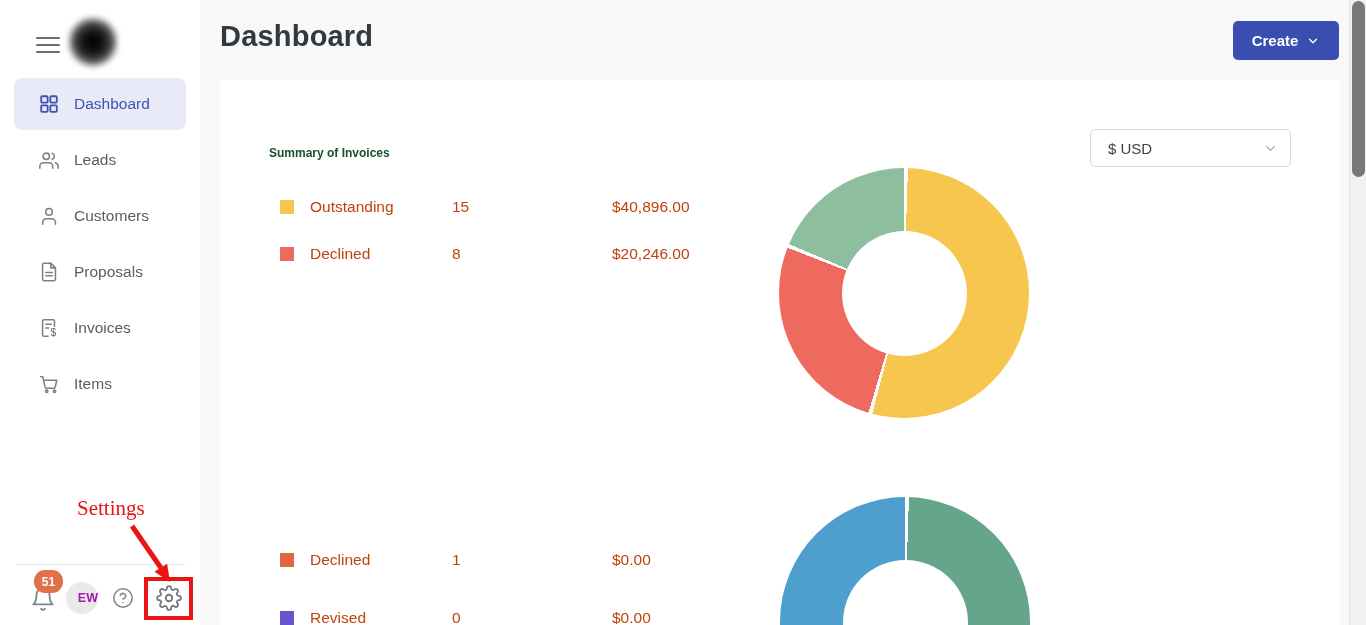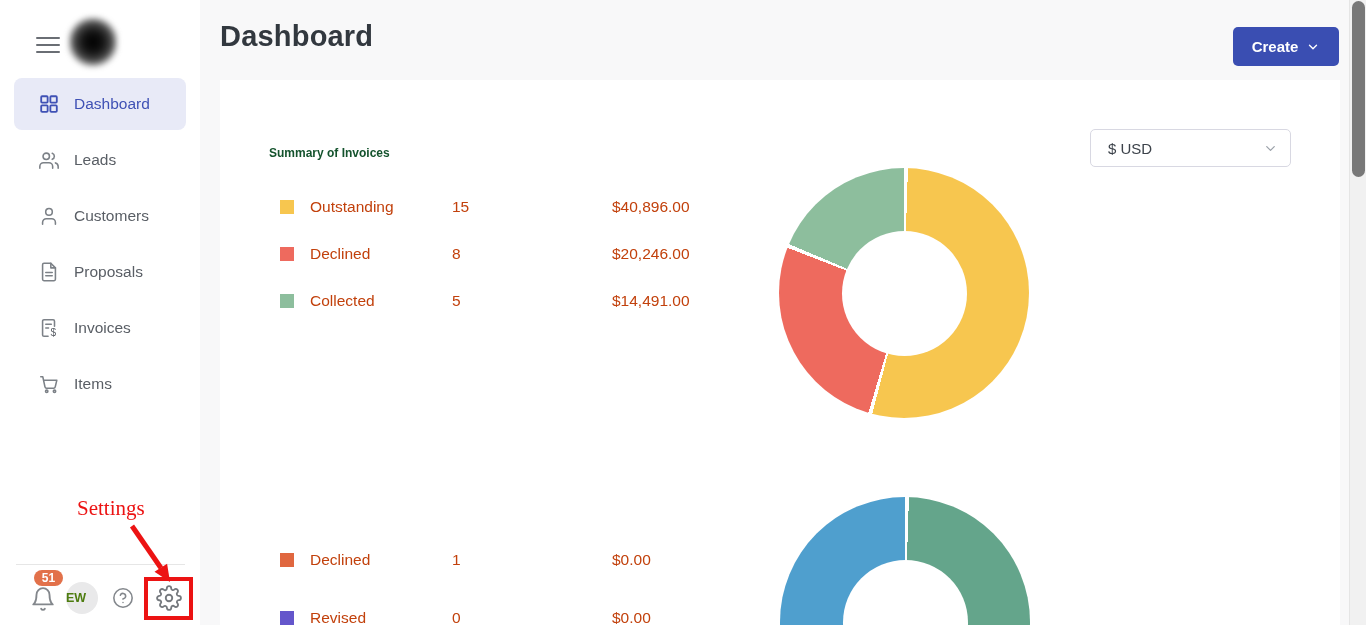--- a/index.html
+++ b/index.html
@@ -16,34 +16,34 @@
     filter:blur(2.5px); }
   .nav { position:absolute; left:0; top:78px; width:200px; }
   .nav-item { display:flex; align-items:center; gap:14px; height:52px; margin:0 14px 4px 14px; padding-left:24px; border-radius:8px; color:#595e65; font-size:15.5px; cursor:pointer; }
   .nav-item svg { width:22px; height:22px; stroke:#7c8187; flex:none; }
   .nav-item.active { background:#e8eaf7; color:#3f51b5; }
   .nav-item.active svg { stroke:#3f51b5; }
 
   .side-divider { position:absolute; left:16px; top:564px; width:169px; height:1px; background:#e6e6e6; }
   .footer-icon { position:absolute; background:none; border:none; cursor:pointer; color:#83878c; }
   .bell-btn { left:30px; top:585px; width:26px; height:28px; }
-  .badge { position:absolute; left:34px; top:570px; min-width:29px; height:16px; background:#e2714a; color:#fff; font-size:12px; font-weight:bold; border-radius:11px; display:flex; align-items:center; justify-content:center; padding:0 6px; z-index:2; }
-  .avatar { position:absolute; left:66px; top:582px; width:32px; height:32px; border-radius:50%; background:#e9e9ea; color:#4d7c0f; font-size:12.5px; font-weight:bold; display:flex; align-items:center; justify-content:flex-start; cursor:pointer; }
+  .badge { position:absolute; left:34px; top:570px; min-width:29px; height:23px; background:#e2714a; color:#fff; font-size:12px; font-weight:bold; border-radius:11px; display:flex; align-items:center; justify-content:center; padding:0 6px; z-index:2; }
+  .avatar { position:absolute; left:66px; top:582px; width:32px; height:32px; border-radius:50%; background:#e9e9ea; color:#a21caf; font-size:12.5px; font-weight:bold; display:flex; align-items:center; justify-content:flex-end; cursor:pointer; }
   .help-btn { left:112px; top:587px; width:22px; height:22px; }
   .gear-btn { left:156px; top:585px; width:26px; height:26px; color:#75797e; }
   .footer-icon svg { width:100%; height:100%; }
 
   
   .highlight-box { position:absolute; left:144px; top:577px; width:49px; height:43px; border:4px solid #ec1313; z-index:3; }
   .annotation-label { position:absolute; left:77px; top:496px; font-family:"Liberation Serif", serif; font-size:21px; z-index:3; }
   .annotation-arrow { position:absolute; left:118px; top:518px; z-index:3; }
 
   
   .page-title { position:absolute; left:220px; top:20px; font-size:29px; font-weight:600; color:#32383f; letter-spacing:.2px; }
-  .create-btn { position:absolute; left:1233px; top:27px; width:106px; height:39px; border:none; border-radius:5px; background:#3a4eb2; color:#fff; font-family:inherit; font-size:15px; font-weight:600; display:flex; align-items:center; justify-content:center; gap:8px; cursor:pointer; }
+  .create-btn { position:absolute; left:1233px; top:21px; width:106px; height:39px; border:none; border-radius:5px; background:#3a4eb2; color:#fff; font-family:inherit; font-size:15px; font-weight:600; display:flex; align-items:center; justify-content:center; gap:8px; cursor:pointer; }
   .create-btn svg { width:14px; height:14px; }
 
   .card { position:absolute; left:220px; top:80px; width:1120px; height:720px; background:#fff; }
   .sec-title { position:absolute; left:49px; font-size:12px; font-weight:600; color:#14532d; }
   .sec1-title { top:66px; }
   .sec2-title { top:386px; }
 
   .lrow { position:absolute; left:60px; width:440px; height:20px; font-size:15.5px; color:#c2410c; }
   .lrow .sw  { position:absolute; left:0; top:2px; width:14px; height:14px; }
   .lrow .lab { position:absolute; left:30px; }
@@ -180,26 +180,20 @@
       <span class="lab">Outstanding</span>
       <span class="cnt">15</span>
       <span class="amt">$40,896.00</span>
     </div>
     <div class="lrow" style="top:165px">
       <span class="sw" style="background: rgb(238, 106, 94);"></span>
       <span class="lab">Declined</span>
       <span class="cnt">8</span>
       <span class="amt">$20,246.00</span>
     </div>
-    <div class="lrow" style="top:212px">
-      <span class="sw" style="background: rgb(141, 190, 157);"></span>
-      <span class="lab">Collected</span>
-      <span class="cnt">5</span>
-      <span class="amt">$14,491.00</span>
-    </div>
 
     <div class="donut donut1" style="background: conic-gradient(rgb(255, 255, 255) 0deg, rgb(255, 255, 255) 1.8deg, rgb(247, 198, 79) 1.8deg, rgb(247, 198, 79) 194.76deg, rgb(255, 255, 255) 194.76deg, rgb(255, 255, 255) 196.56deg, rgb(238, 106, 94) 196.56deg, rgb(238, 106, 94) 291.24deg, rgb(255, 255, 255) 291.24deg, rgb(255, 255, 255) 293.04deg, rgb(141, 190, 157) 293.04deg, rgb(141, 190, 157) 360deg);"></div>
 
     <div class="currency-select">
       <span class="val">$ USD</span>
       <svg viewBox="0 0 24 24" fill="none" stroke-width="2" stroke-linecap="round" stroke-linejoin="round">
           <polyline points="6 9 12 15 18 9"></polyline>
         </svg>
     </div>
 

